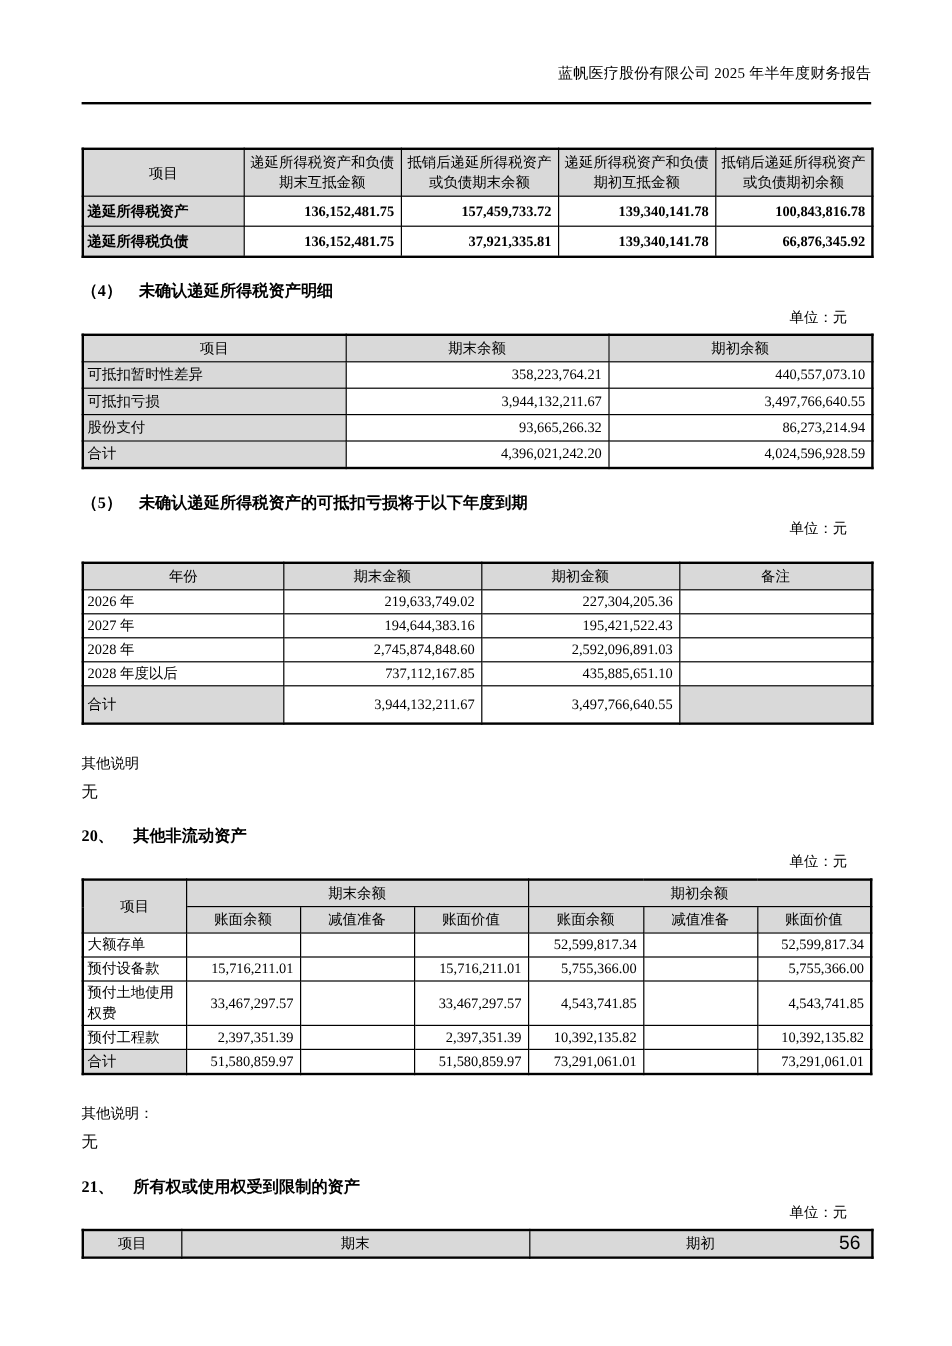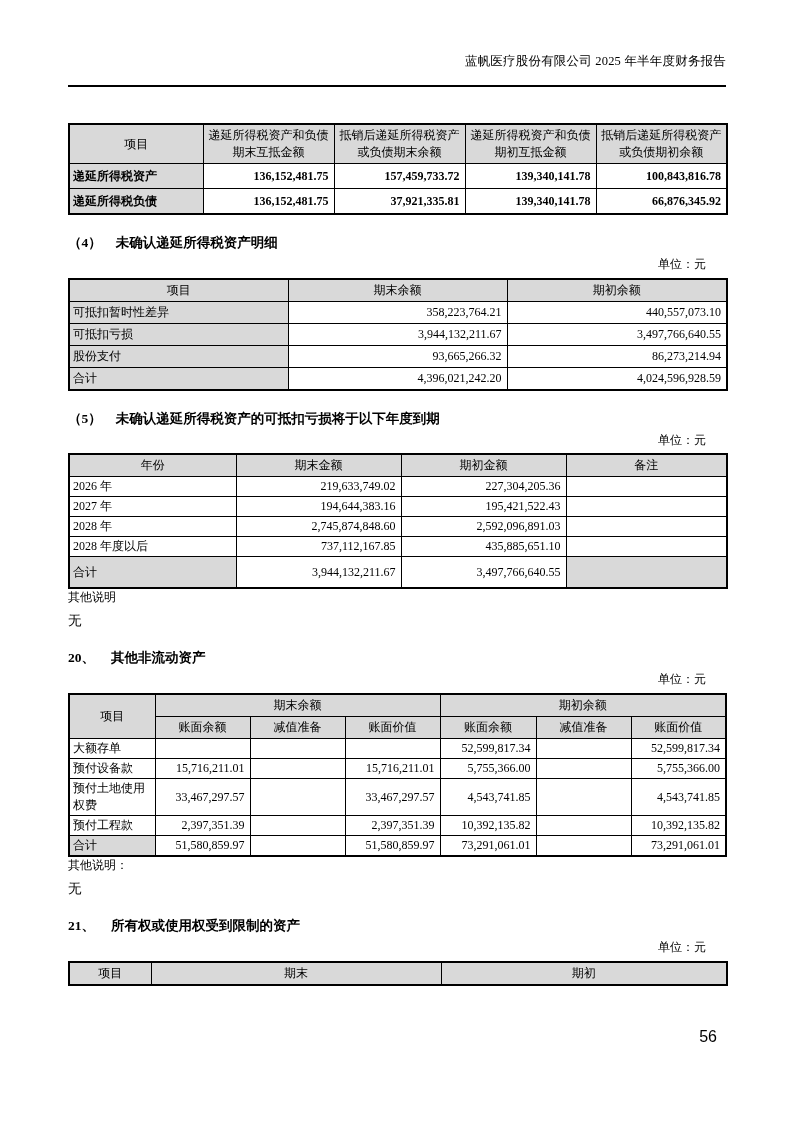--- a/index.html
+++ b/index.html
@@ -57,25 +57,25 @@
   .sec.paren .sec-num{margin-right:14px;}
   .unit{
     text-align:right;
     font-size:12px;
     margin-top:4px;
     padding-right:20px;
   }
   .t2{margin-top:5px;}
   .t2 th{height:17px;}
   .t2 td{height:19px;}
-  .t3{margin-top:4px;}
+  .t3{margin-top:19px;}
   .t3 th{height:17px;}
   .t3 td{height:15px;}
   .t3 tr.total td{height:28px;}
-  .note-label{margin-top:0;font-size:12px;}
+  .note-label{margin-top:24px;font-size:12px;}
   .note-value{margin-top:6px;font-size:13.5px;}
   .t4{margin-top:5px;}
   .t4 th{height:16px;}
   .t4 td{height:15px;}
   .t5{margin-top:5px;}
   .t5 th{height:17px;}
   .page-number{
     position:absolute;
     right:76px;
     top:1028px;

